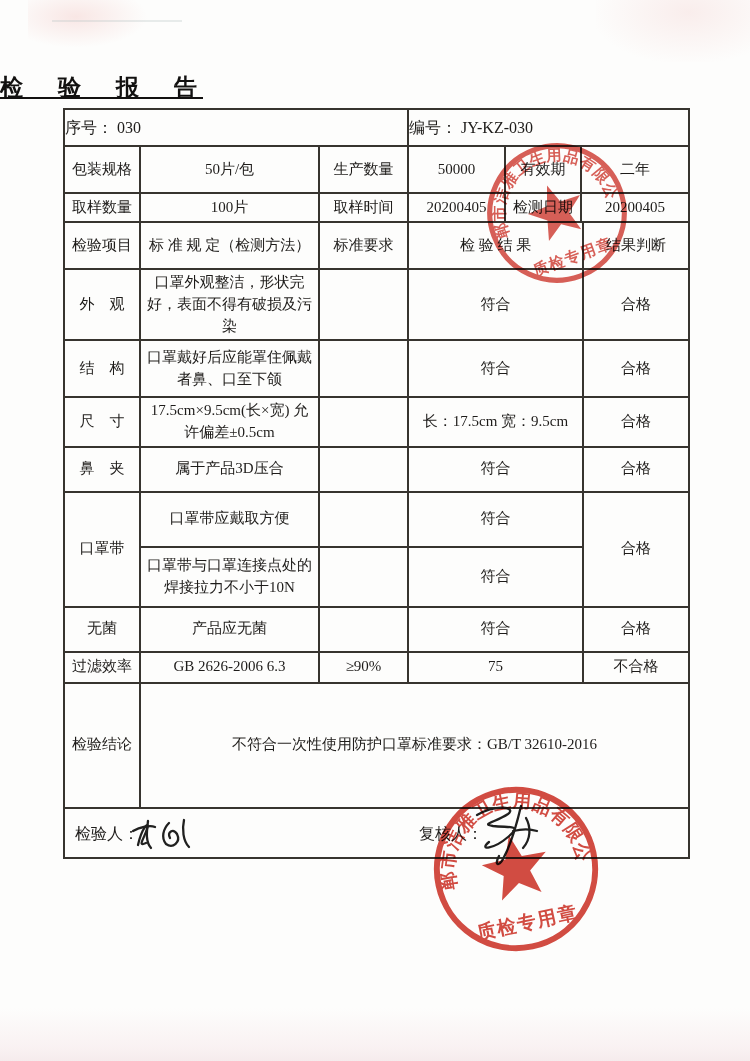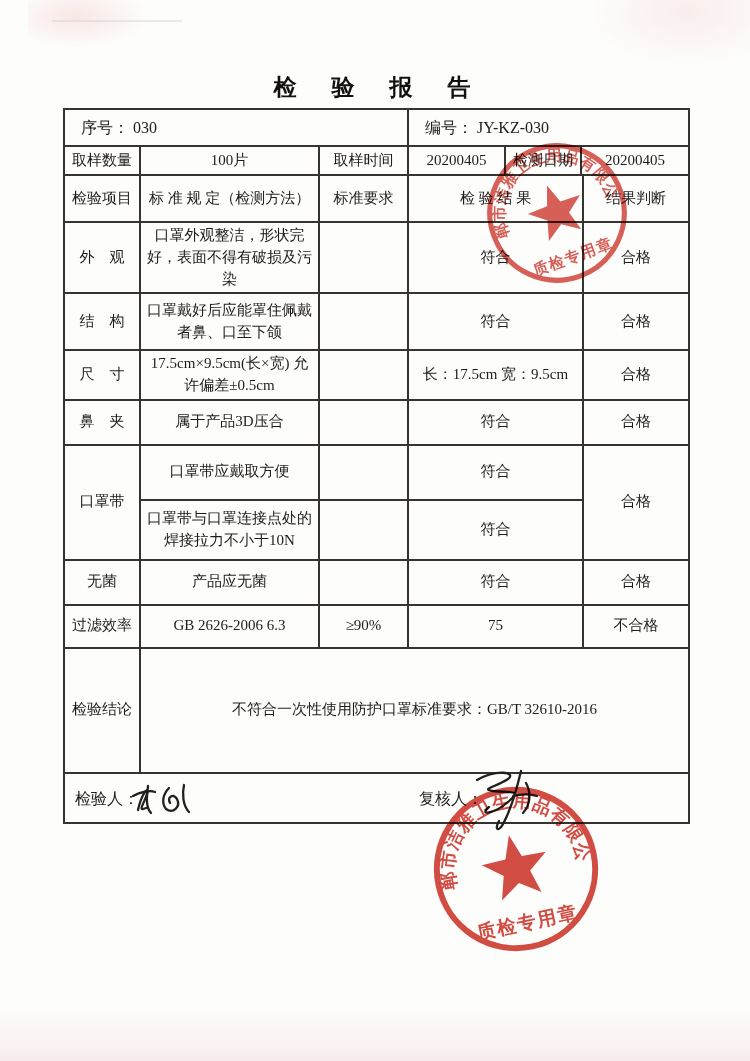--- a/index.html
+++ b/index.html
@@ -3,32 +3,32 @@
 <meta charset="utf-8">
 <style>
   html,body{margin:0;padding:0;background:#e8e8e6;}
   .page{
     position:relative;width:750px;height:1061px;margin:0 auto;
     background:#fdfdfc;overflow:hidden;
     font-family:"Liberation Serif","DejaVu Serif",serif;
     color:#1e1c1a;
   }
   .doc-title{
-    position:absolute;top:72px;left:0;width:750px;text-align:center;
-    font-size:23px;font-weight:bold;letter-spacing:6px;color:#121110;
+    position:absolute;top:72px;left:0;width:750px;text-align:left;
+    font-size:23px;font-weight:bold;letter-spacing:6px;color:#121110;text-decoration:underline;
   }
   .sheet{position:absolute;left:63px;top:108px;width:625px;}
   table.tbl{border-collapse:collapse;table-layout:fixed;width:625px;margin-top:-2px;}
   table.tbl:first-child{margin-top:0;}
   .tbl td{
     border:2px solid #37342f;text-align:center;vertical-align:middle;
     font-size:15px;line-height:1.45;padding:2px 6px;color:#1e1c1a;
     overflow:visible;
   }
-  td.lefty{text-align:left;padding-left:16px;font-size:16px;}
+  td.lefty{text-align:left;padding-left:0;font-size:16px;}
   .seal{position:absolute;mix-blend-mode:multiply;pointer-events:none;}
   .seal text{font-family:"Liberation Serif","DejaVu Serif",serif;}
   .sig{position:absolute;pointer-events:none;}
   .sig path{fill:none;stroke:#20201f;stroke-width:2.3;stroke-linecap:round;stroke-linejoin:round;}
   .smudge{position:absolute;pointer-events:none;}
   .signcell{position:relative;height:44px;font-family:Liberation Serif, serif;}
   .signlabel{position:absolute;font-size:16px;top:13px;}
   .bottom-wash{
     position:absolute;left:0;top:1008px;width:750px;height:53px;
     background:linear-gradient(180deg,rgba(250,240,241,0) 0%,rgba(246,232,234,.55) 75%,rgba(242,228,230,.7) 100%);
@@ -70,20 +70,28 @@
     <table class="tbl">
       <colgroup>
         <col style="width:76px">
           <col style="width:179px">
           <col style="width:89px">
         <col style="width:97px">
           <col style="width:76px">
           <col style="width:108px">
       </colgroup>
       <tbody>
+      <tr style="height:47px">
+        <td>包装规格</td>
+        <td>50片/包</td>
+        <td>生产数量</td>
+        <td>50000</td>
+        <td>有效期</td>
+        <td>二年</td>
+      </tr>
       <tr style="height:29px">
         <td>取样数量</td>
         <td>100片</td>
         <td>取样时间</td>
         <td>20200405</td>
         <td>检测日期</td>
         <td>20200405</td>
       </tr>
     </tbody>
       </table>
@@ -145,21 +153,21 @@
         <td></td>
         <td>符合</td>
       </tr>
       <tr style="height:45px">
         <td>无菌</td>
         <td>产品应无菌</td>
         <td></td>
         <td>符合</td>
         <td>合格</td>
       </tr>
-      <tr style="height:43px">
+      <tr style="height:31px">
         <td>过滤效率</td>
         <td>GB 2626-2006 6.3</td>
         <td>≥90%</td>
         <td>75</td>
         <td>不合格</td>
       </tr>
     </tbody>
       </table>
 
     <table class="tbl">

